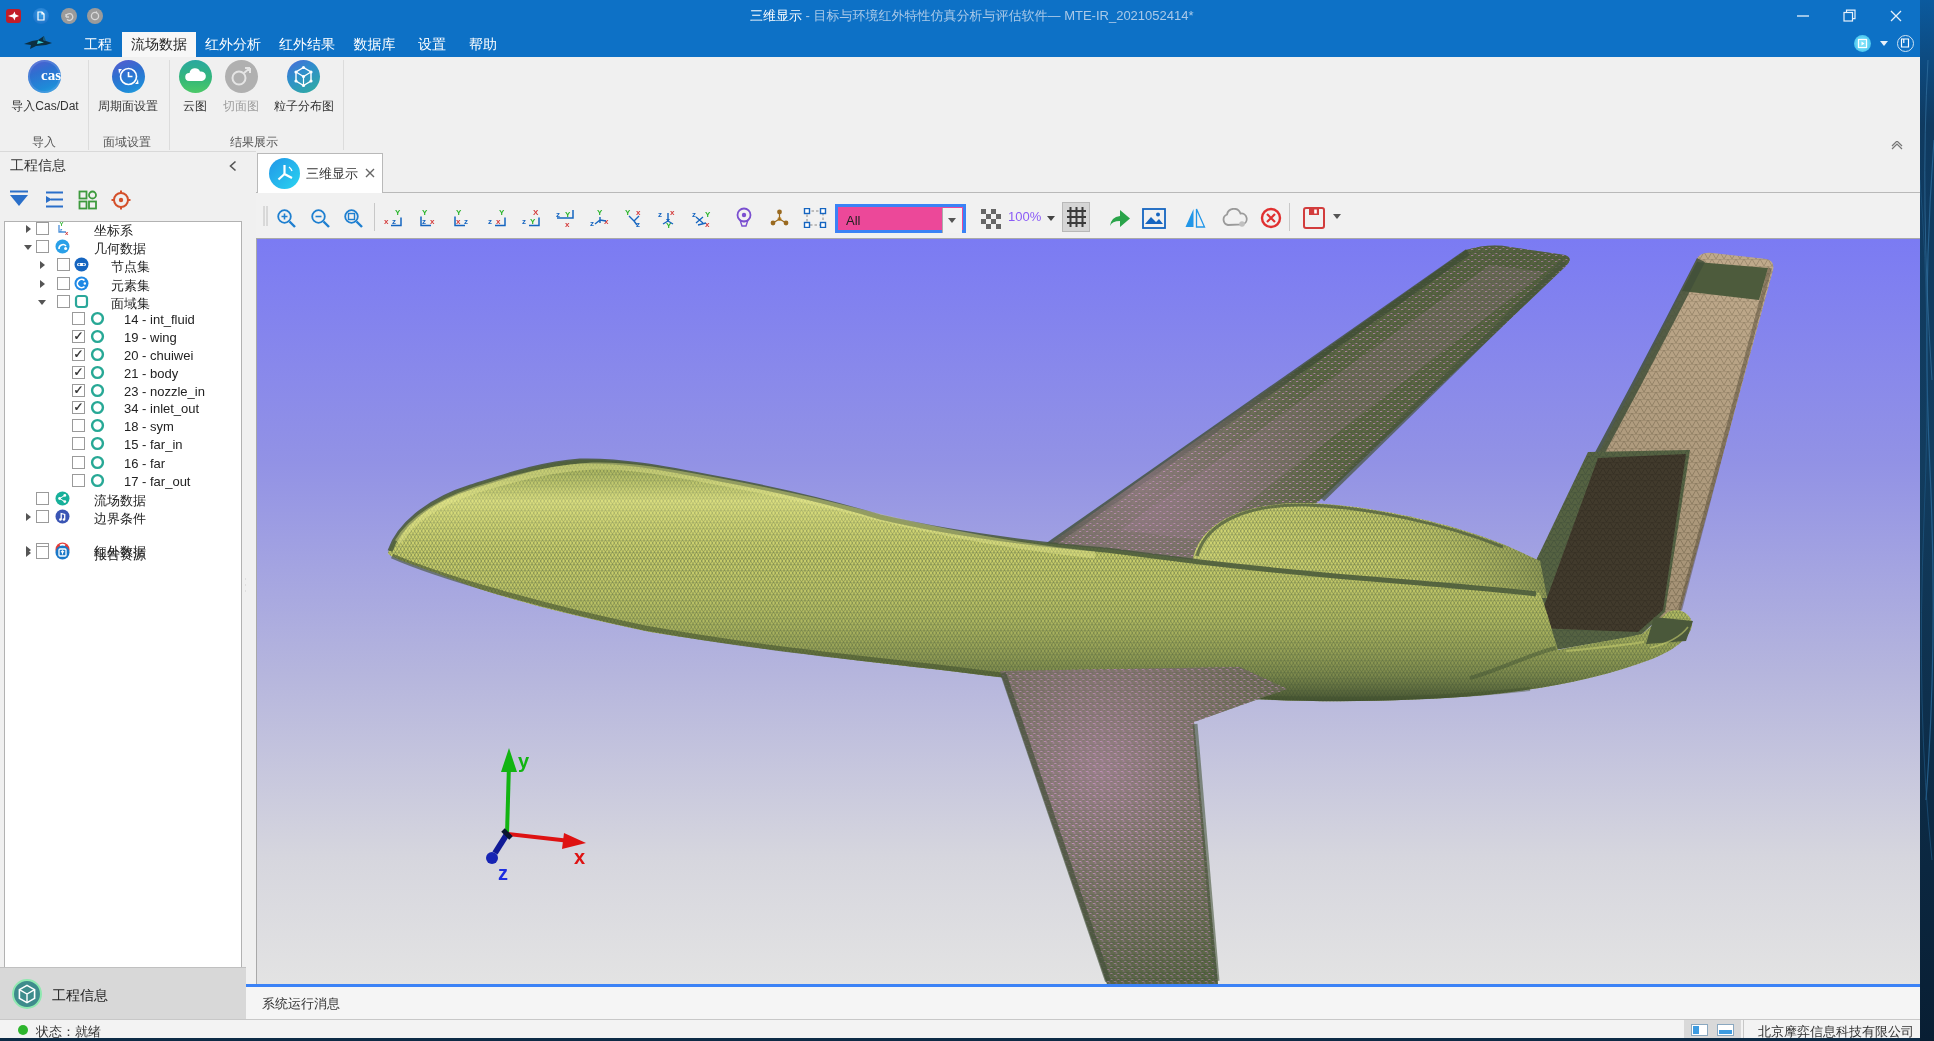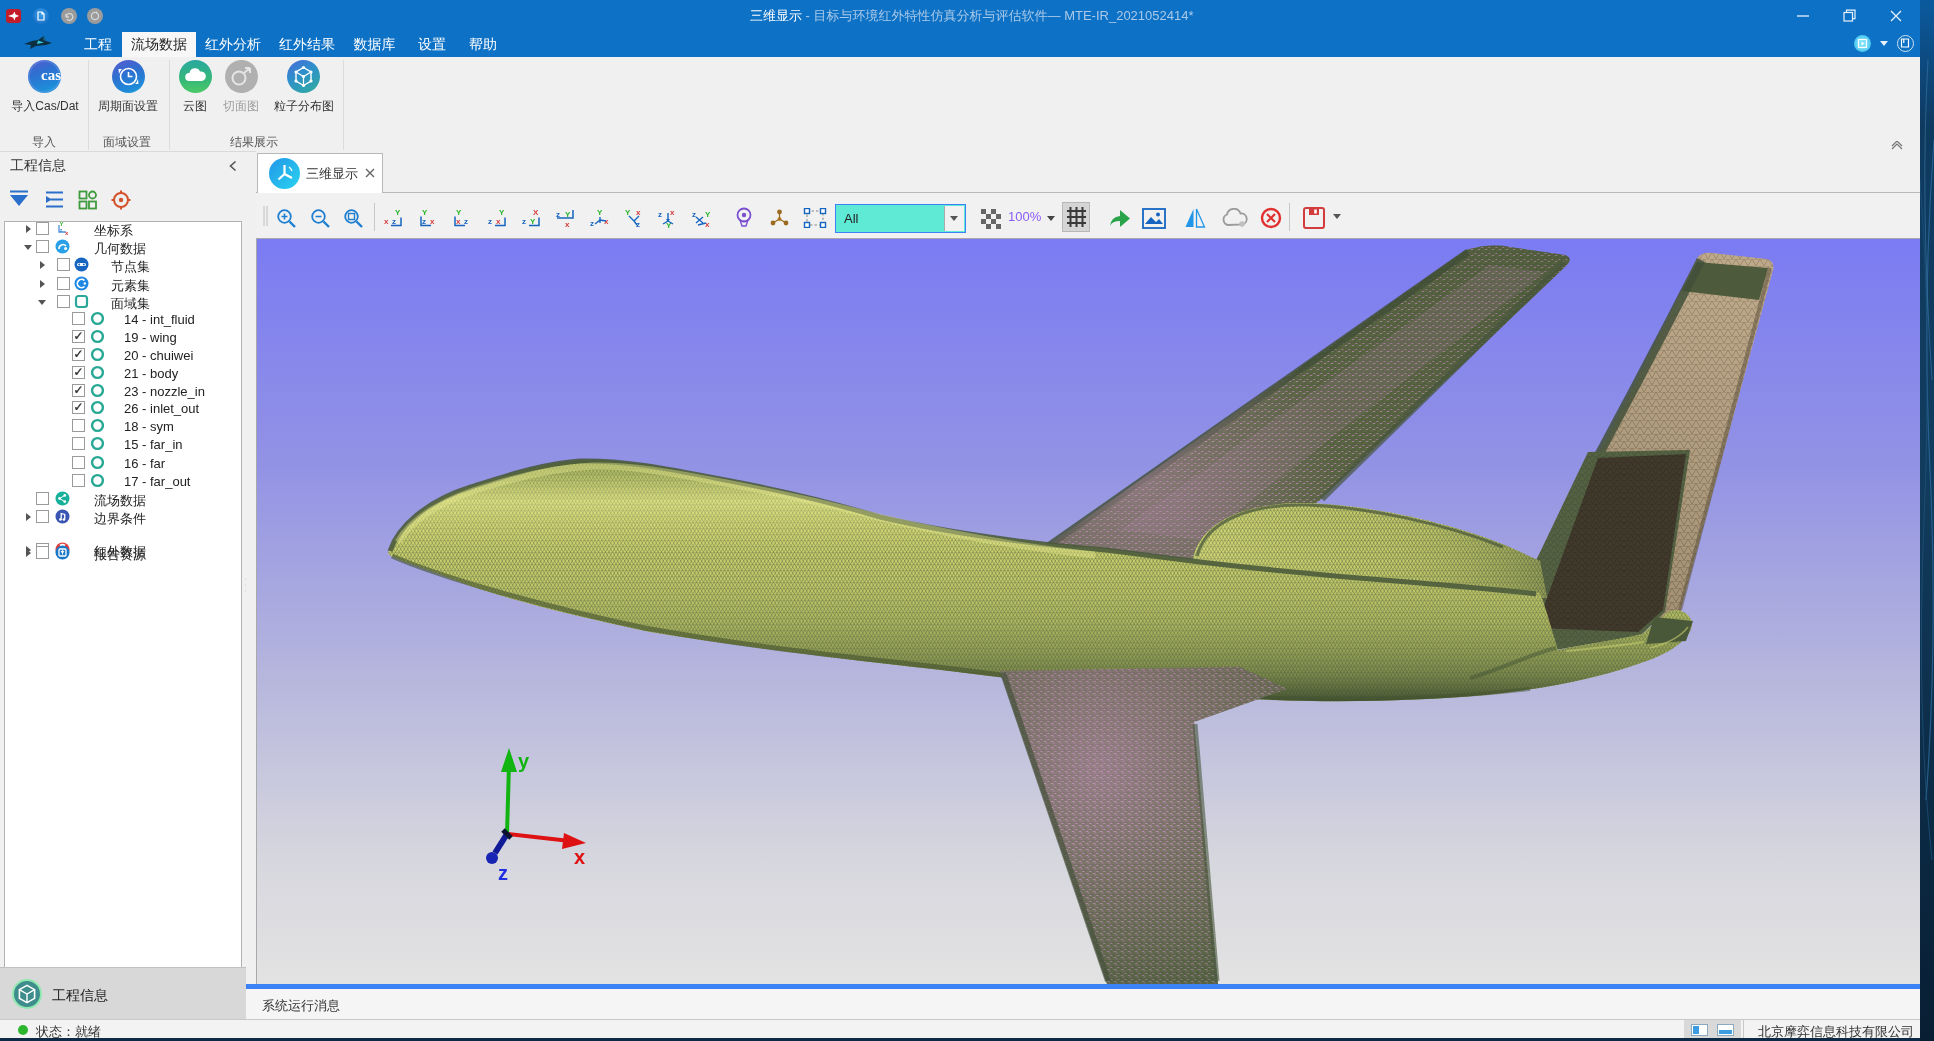--- a/index.html
+++ b/index.html
@@ -23,21 +23,21 @@
 .arr{position:absolute;top:5px;width:0;height:0;}
 .arr.closed{border-left:5px solid #555;border-top:4px solid transparent;border-bottom:4px solid transparent;}
 .arr.open{border-top:5px solid #555;border-left:4px solid transparent;border-right:4px solid transparent;top:7px;}
 #splitter{left:246px;top:152px;width:10px;height:863px;background:#f0f0f0;}
 #tabbar{left:256px;top:151px;width:1664px;height:42px;background:#f0f0f0;border-bottom:1px solid #b9b9b9;box-sizing:border-box;}
 #vtab{position:absolute;left:1px;top:2px;width:126px;height:40px;background:#fff;border:1px solid #b9b9b9;border-bottom:none;box-sizing:border-box;}
 #vtoolbar{left:256px;top:193px;width:1664px;height:45px;background:#f1f1f1;}
 #canvas{left:256px;top:238px;width:1664px;height:746px;
  background:linear-gradient(180deg,#7b7bf3 0%,#9292e5 30%,#b5b5dd 58%,#d6d6de 83%,#e3e3e3 100%);
  border-left:1px solid #a9a9a9;border-top:1px solid #a9a9a9;box-sizing:border-box;}
-#msgbar{left:246px;top:984px;width:1674px;height:35px;background:#f5f5f5;border-top:5px solid #3b82f6;box-sizing:border-box;font-size:13px;color:#333;}
+#msgbar{left:246px;top:984px;width:1674px;height:35px;background:#f5f5f5;border-top:3px solid #3b82f6;box-sizing:border-box;font-size:13px;color:#333;}
 #panelbottom{left:0;top:967px;width:246px;height:52px;background:#d8d8d8;border-top:1px solid #c0c0c0;box-sizing:border-box;}
 #statusbar{left:0;top:1019px;width:1920px;height:19px;background:#f3f3f3;border-top:1px solid #c8c8c8;box-sizing:border-box;font-size:13px;color:#333;}
 #bottomedge{left:0;top:1038px;width:1934px;height:3px;background:#0d2b46;}
 #rightstrip{left:1920px;top:0;width:14px;height:1041px;background:linear-gradient(180deg,#0b5a9e 0%,#0f3a60 12%,#123c5e 45%,#081e33 100%);}
 </style>
 </head>
 <body>
 <div class="abs" id="titlebar">
  <div style="position:absolute;left:6px;top:9px;width:15px;height:14px;background:#c21d28;border-radius:3px;">
   <svg width="15" height="14" viewBox="0 0 15 14">
@@ -254,21 +254,21 @@
         <svg class="ticon" style="left:69px;" width="15" height="15" viewBox="0 0 15 15">
           <circle cx="7.5" cy="7.5" r="5.4" fill="none" stroke="#27a895" stroke-width="2.4"></circle>
         </svg>
         <span class="lbl" style="left:103px;">23 - nozzle_in</span>
       </div>
   <div class="trow" style="top:177px;">
         <div class="cb chk" style="left:51px;"></div>
         <svg class="ticon" style="left:69px;" width="15" height="15" viewBox="0 0 15 15">
           <circle cx="7.5" cy="7.5" r="5.4" fill="none" stroke="#27a895" stroke-width="2.4"></circle>
         </svg>
-        <span class="lbl" style="left:103px;">26 - inlet_out</span>
+        <span class="lbl" style="left:103px;">34 - inlet_out</span>
       </div>
   <div class="trow" style="top:195px;">
         <div class="cb" style="left:51px;"></div>
         <svg class="ticon" style="left:69px;" width="15" height="15" viewBox="0 0 15 15">
           <circle cx="7.5" cy="7.5" r="5.4" fill="none" stroke="#27a895" stroke-width="2.4"></circle>
         </svg>
         <span class="lbl" style="left:103px;">18 - sym</span>
       </div>
   <div class="trow" style="top:213px;">
         <div class="cb" style="left:51px;"></div>
@@ -450,21 +450,21 @@
       <circle cx="11.5" cy="12" r="2" fill="#c89030"></circle>
       <path d="M11.5 5 L11.5 12 M5 16 L11.5 12 L18 16" stroke="#9a6a20" stroke-width="1.2" fill="none"></path>
     </svg>
  <svg style="position:absolute;left:547px;top:15px;" width="24" height="20" viewBox="0 0 24 20">
       <rect x="4" y="3" width="16" height="14" fill="none" stroke="#888" stroke-width="1" stroke-dasharray="2.5 2"></rect>
       <rect x="1.5" y="0.5" width="5" height="5" fill="#fff" stroke="#1565c0" stroke-width="1.4"></rect>
       <rect x="17.5" y="0.5" width="5" height="5" fill="#fff" stroke="#1565c0" stroke-width="1.4"></rect>
       <rect x="1.5" y="14.5" width="5" height="5" fill="#fff" stroke="#1565c0" stroke-width="1.4"></rect>
       <rect x="17.5" y="14.5" width="5" height="5" fill="#fff" stroke="#1565c0" stroke-width="1.4"></rect>
     </svg>
- <div style="position:absolute;left:579px;top:11px;width:131px;height:29px;background:#5eead4;border:1px solid #3b82f6;box-sizing:border-box;">
+ <div style="position:absolute;left:579px;top:11px;width:131px;height:29px;background:#ec4899;border:3px solid #3b82f6;box-sizing:border-box;">
   <span style="position:absolute;left:8px;top:6px;font-size:13px;color:#222;">All</span>
   <div style="position:absolute;right:1px;top:1px;width:19px;height:25px;background:#f2f2f2;border-left:1px solid #ababab;">
    <div style="position:absolute;left:5px;top:10px;width:0;height:0;border-top:5px solid #555;border-left:4.5px solid transparent;border-right:4.5px solid transparent;"></div>
   </div>
  </div>
  <svg style="position:absolute;left:725px;top:16px;" width="20" height="20" viewBox="0 0 20 20">
       <rect x="0" y="0" width="5" height="5" fill="#666"></rect>
       <rect x="10" y="0" width="5" height="5" fill="#666"></rect>
       <rect x="5" y="5" width="5" height="5" fill="#666"></rect>
       <rect x="15" y="5" width="5" height="5" fill="#666"></rect>

